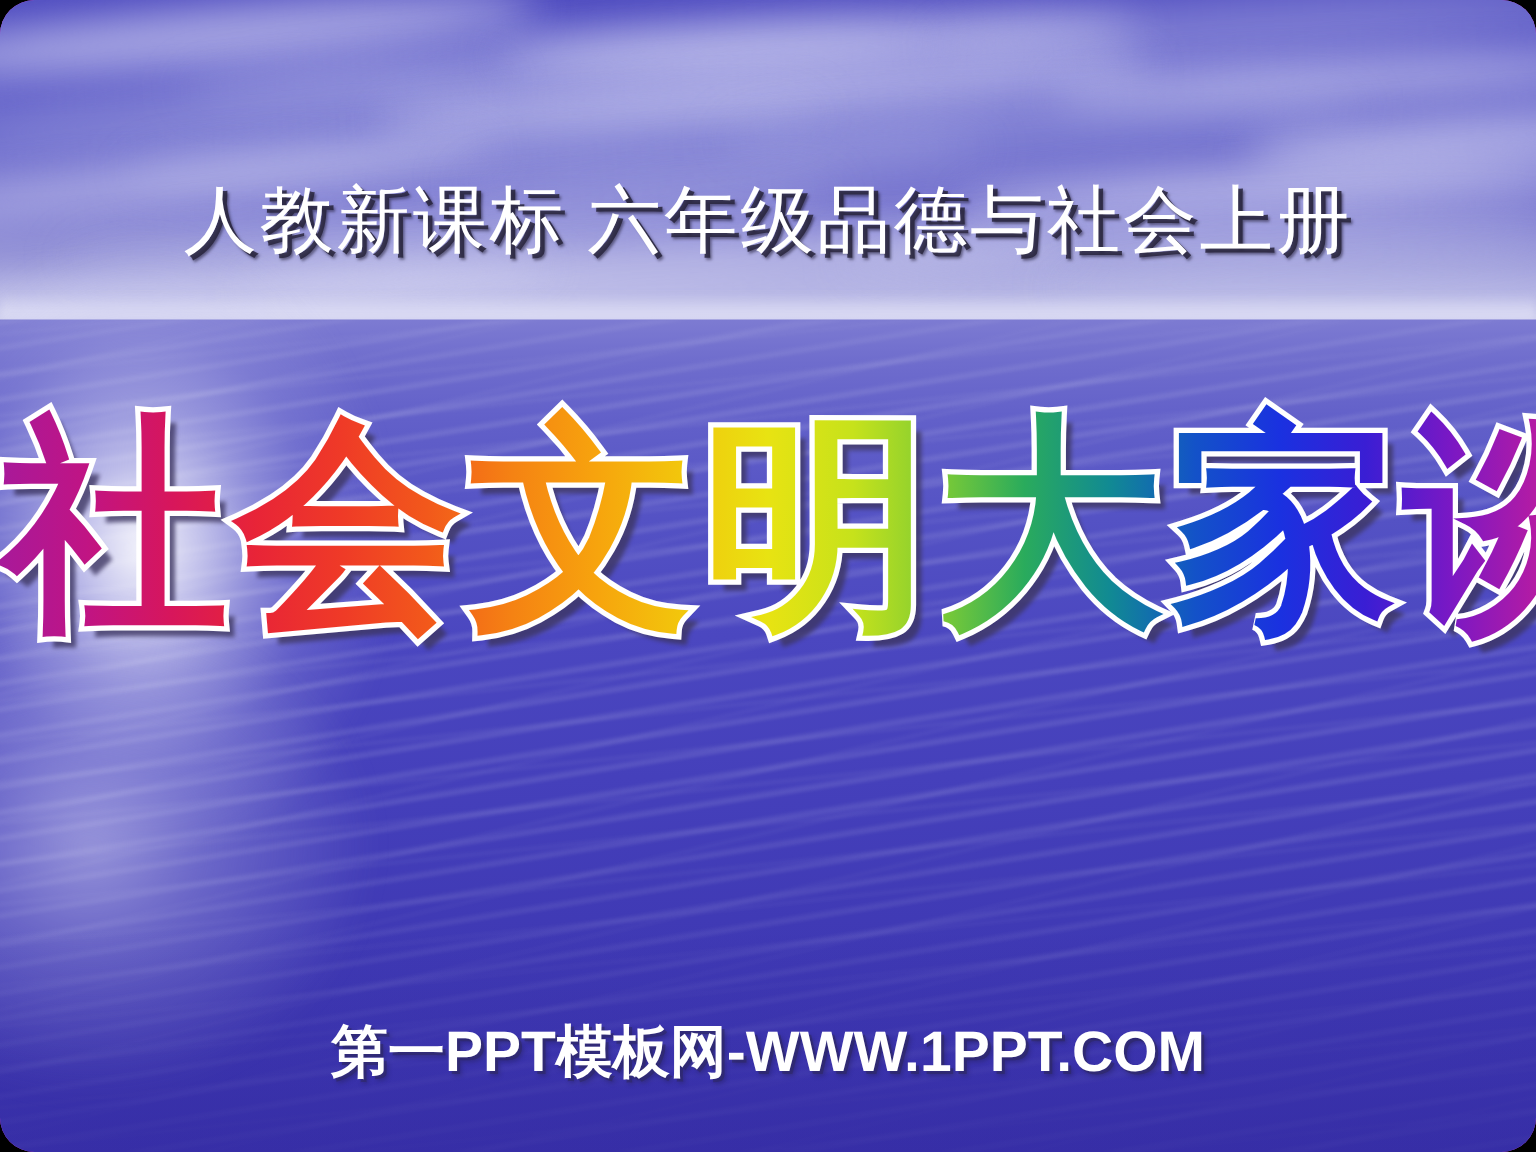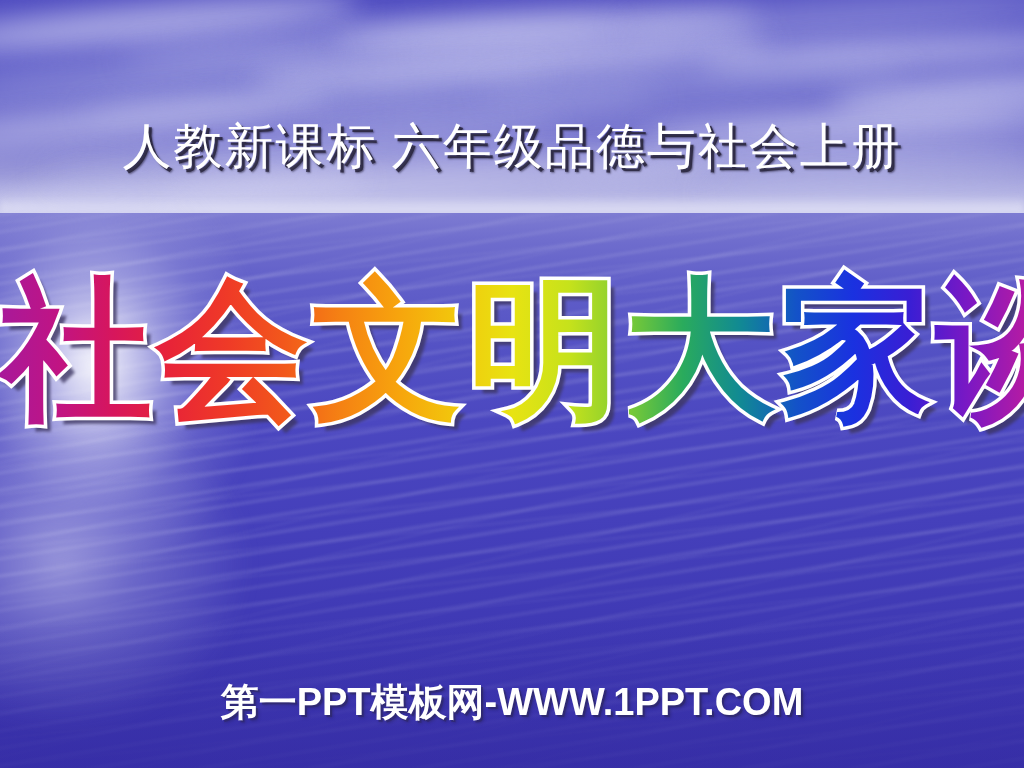--- a/index.html
+++ b/index.html
@@ -10,20 +10,21 @@
   body {
     font-family: "Liberation Sans", sans-serif;
   }
 
   #slide {
     position: relative;
     width: 1024px;
     height: 768px;
     overflow: hidden;
     background: #d946ef;
+    border-radius: 23px;
   }
 
   
   .sky {
     position: absolute;
     left: 0; top: 0;
     width: 1024px;
     height: 216px;
     background:
       linear-gradient(to bottom,

